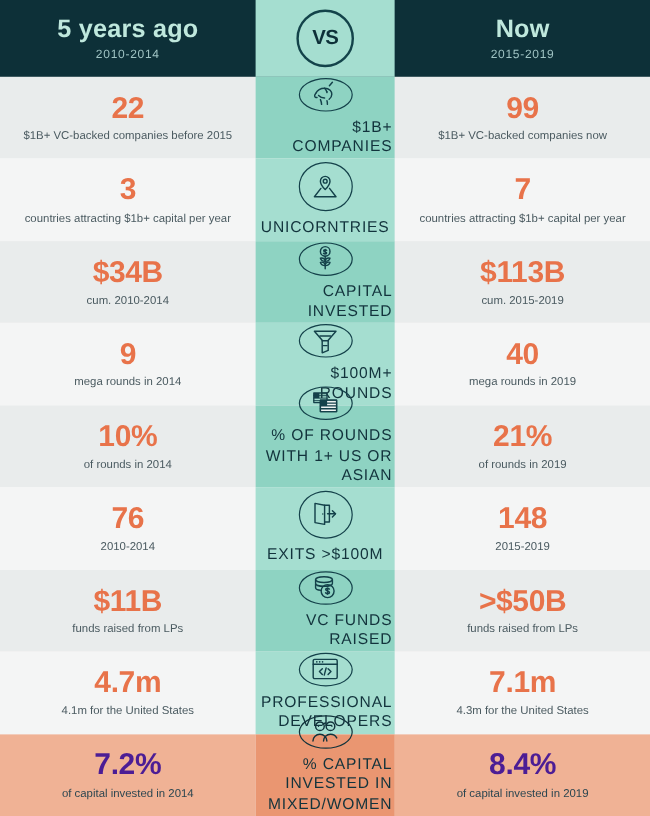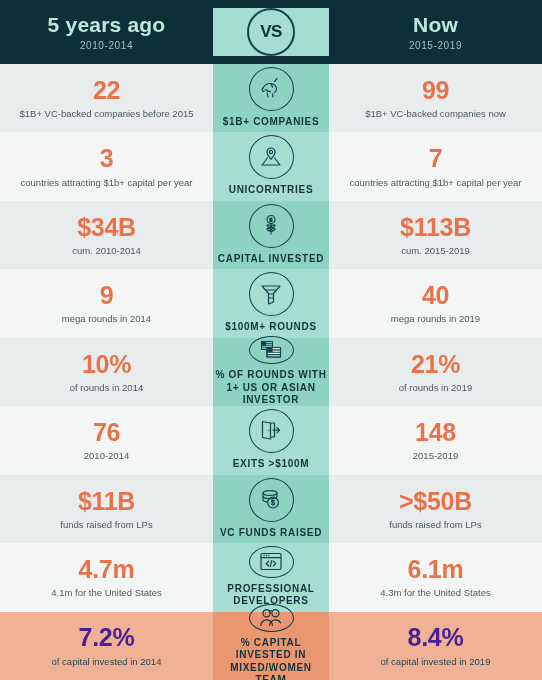--- a/index.html
+++ b/index.html
@@ -21,21 +21,20 @@
     flex-direction: column;
     background: #f4f5f5;
   }
 
   
   .header {
     height: 64px;
     flex: 0 0 64px;
     display: flex;
     background: #0d3038;
-    align-items: center;
   }
   .header-side {
     flex: 1 1 0;
     display: flex;
     flex-direction: column;
     align-items: center;
     justify-content: center;
     background: #0d3038;
   }
   .header-title {
@@ -121,24 +120,24 @@
     display: flex;
     align-items: center;
     justify-content: center;
     box-sizing: border-box;
   }
   .icon-wrap svg {
     display: block;
   }
   .center-label {
     color: #12333c;
-    font-size: 10px;
-    font-weight: bold;
+    font-size: 13px;
+    font-weight: normal;
     letter-spacing: 0.7px;
-    text-align: center;
+    text-align: right;
     margin-top: 5px;
     line-height: 1.25;
     text-transform: uppercase;
   }
 
   
   .row.shade-a .cell { background: #e9ecec; }
   .row.shade-b .cell { background: #f4f5f5; }
   .row.shade-a .center-cell { background: #8ed3c2; }
   .row.shade-b .center-cell { background: #a5ded0; }
@@ -345,21 +344,21 @@
               <circle cx="8.4" cy="6.5" r="0.7" fill="#14414a" stroke="none"></circle>
               <circle cx="10.8" cy="6.5" r="0.7" fill="#14414a" stroke="none"></circle>
               <path d="M10.6 12.2 8.2 14.6l2.4 2.4"></path>
               <path d="M15.4 12.2l2.4 2.4-2.4 2.4"></path>
               <path d="M13.8 11.6l-1.6 6"></path>
             </svg>
           </div>
           <div class="center-label">PROFESSIONAL DEVELOPERS</div>
         </div>
         <div class="cell">
-          <div class="value">6.1m</div>
+          <div class="value">7.1m</div>
           <div class="caption">4.3m for the United States</div>
         </div>
       </div>
       <div class="row highlight">
         <div class="cell">
           <div class="value">7.2%</div>
           <div class="caption">of capital invested in 2014</div>
         </div>
         <div class="center-cell">
           <div class="icon-wrap">

